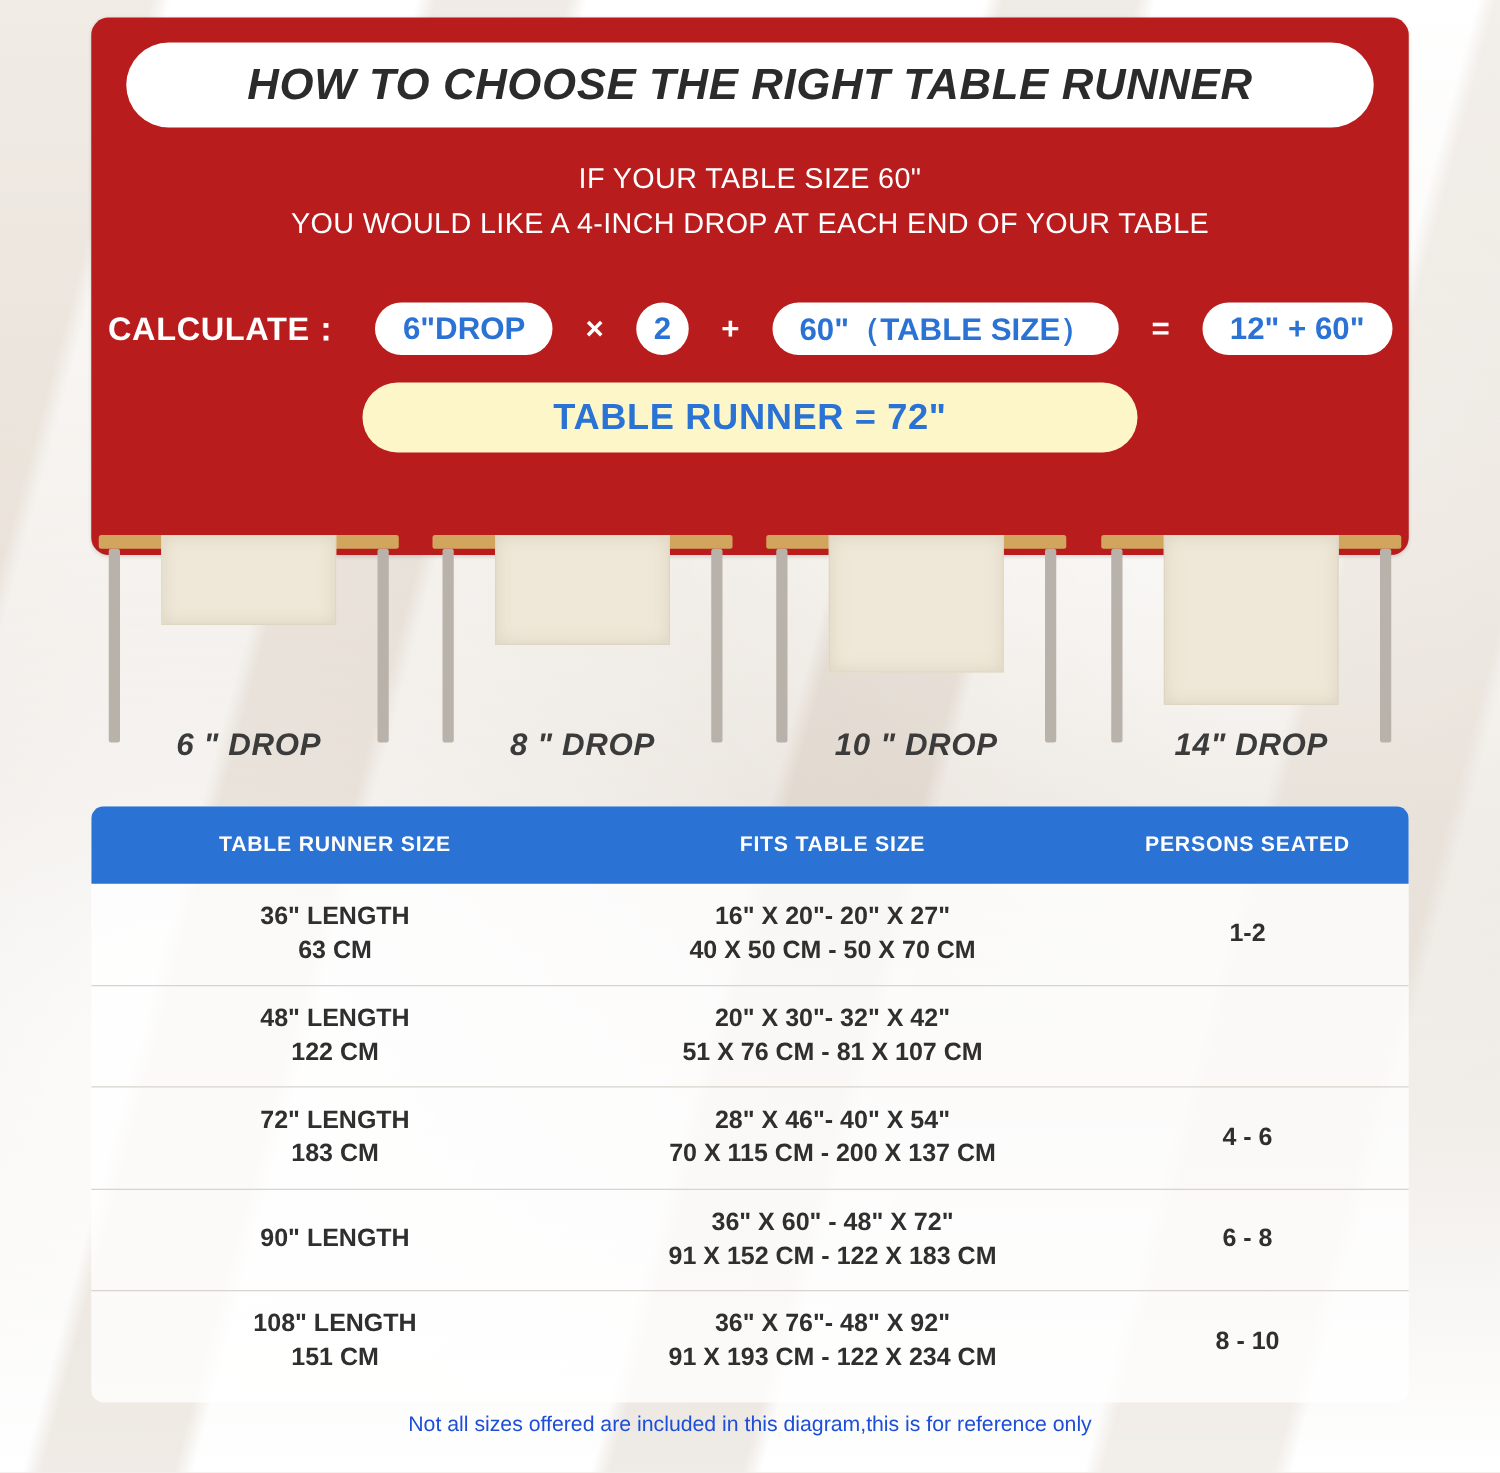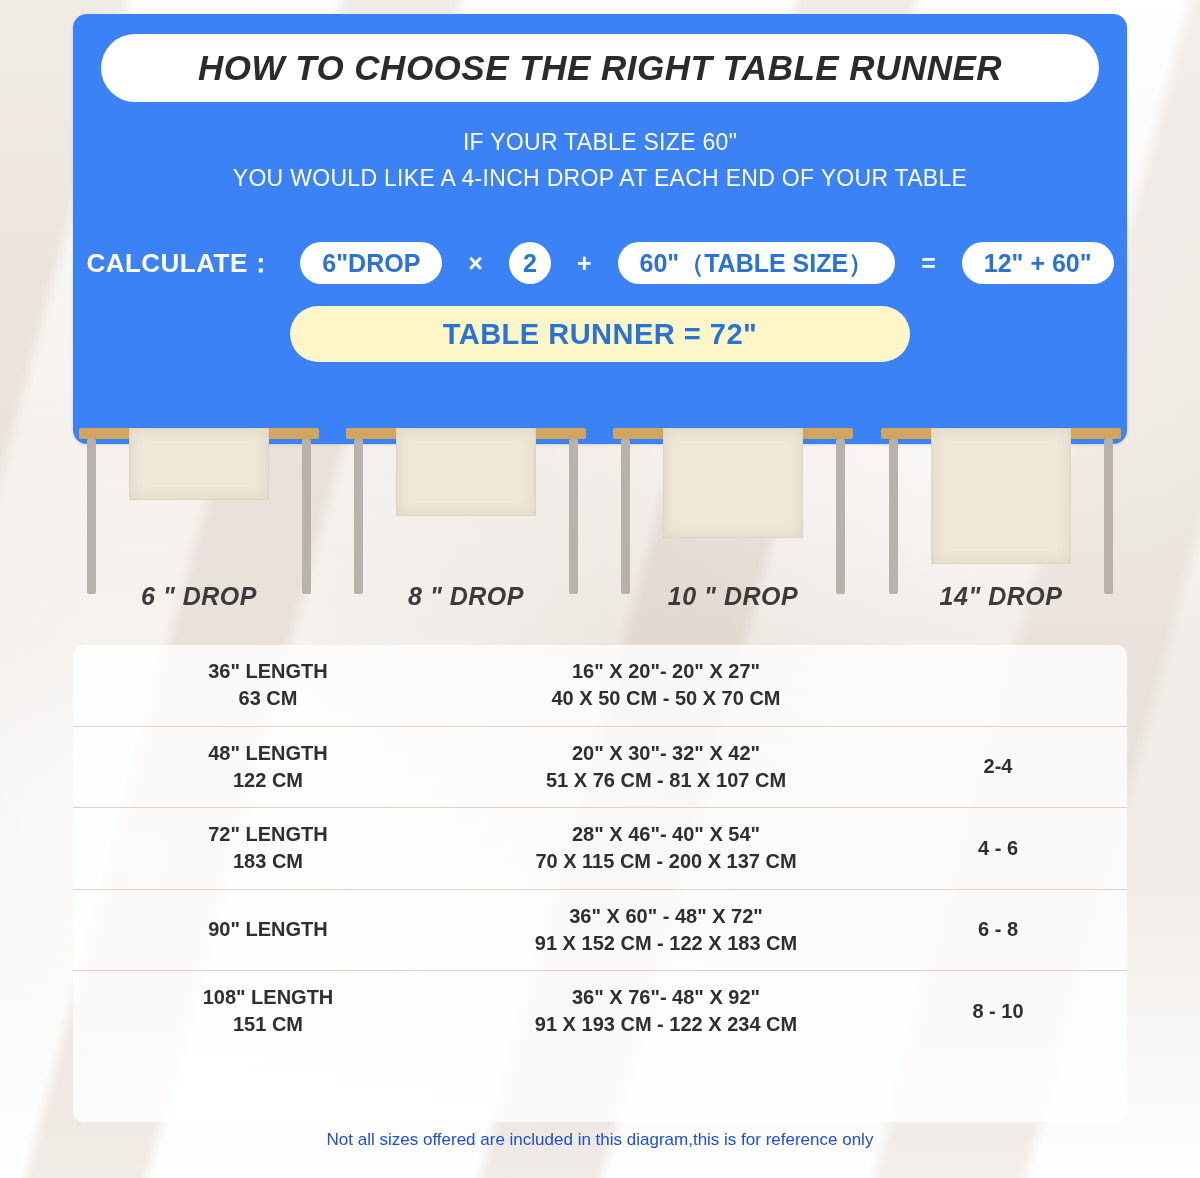--- a/index.html
+++ b/index.html
@@ -39,21 +39,21 @@
     height: 1178px;
   }
 
   
   .header-panel {
     position: absolute;
     left: 73px;
     top: 14px;
     width: 1054px;
     height: 430px;
-    background: #3b82f6;
+    background: #b91c1c;
     border-radius: 14px;
     box-shadow: 0 1px 3px rgba(0,0,0,0.12);
   }
   .title-pill {
     position: absolute;
     left: 28px;
     top: 20px;
     width: 998px;
     height: 68px;
     background: #ffffff;
@@ -328,42 +328,47 @@
         <div class="table-top"></div>
         <div class="leg left"></div>
         <div class="leg right"></div>
         <div class="runner" style="width:138px;height:134px;"></div>
       </div>
       <div class="drop-label">14" DROP</div>
     </div>
   </div>
 
   <div class="size-table">
+    <div class="thead">
+      <div class="th col1">TABLE RUNNER SIZE</div>
+      <div class="th col2">FITS TABLE SIZE</div>
+      <div class="th col3">PERSONS SEATED</div>
+    </div>
 
     <div class="trow">
       <div class="cell col1">
         <div class="l1">36" LENGTH</div>
         <div class="l2">63 CM</div>
       </div>
       <div class="cell col2">
         <div class="l1">16" X 20"- 20" X 27"</div>
         <div class="l2">40 X 50 CM - 50 X 70 CM</div>
       </div>
+      <div class="cell col3 persons">1-2</div>
     </div>
 
     <div class="trow">
       <div class="cell col1">
         <div class="l1">48" LENGTH</div>
         <div class="l2">122 CM</div>
       </div>
       <div class="cell col2">
         <div class="l1">20" X 30"- 32" X 42"</div>
         <div class="l2">51 X 76 CM - 81 X 107 CM</div>
       </div>
-      <div class="cell col3 persons">2-4</div>
     </div>
 
     <div class="trow">
       <div class="cell col1">
         <div class="l1">72" LENGTH</div>
         <div class="l2">183 CM</div>
       </div>
       <div class="cell col2">
         <div class="l1">28" X 46"- 40" X 54"</div>
         <div class="l2">70 X 115 CM - 200 X 137 CM</div>

